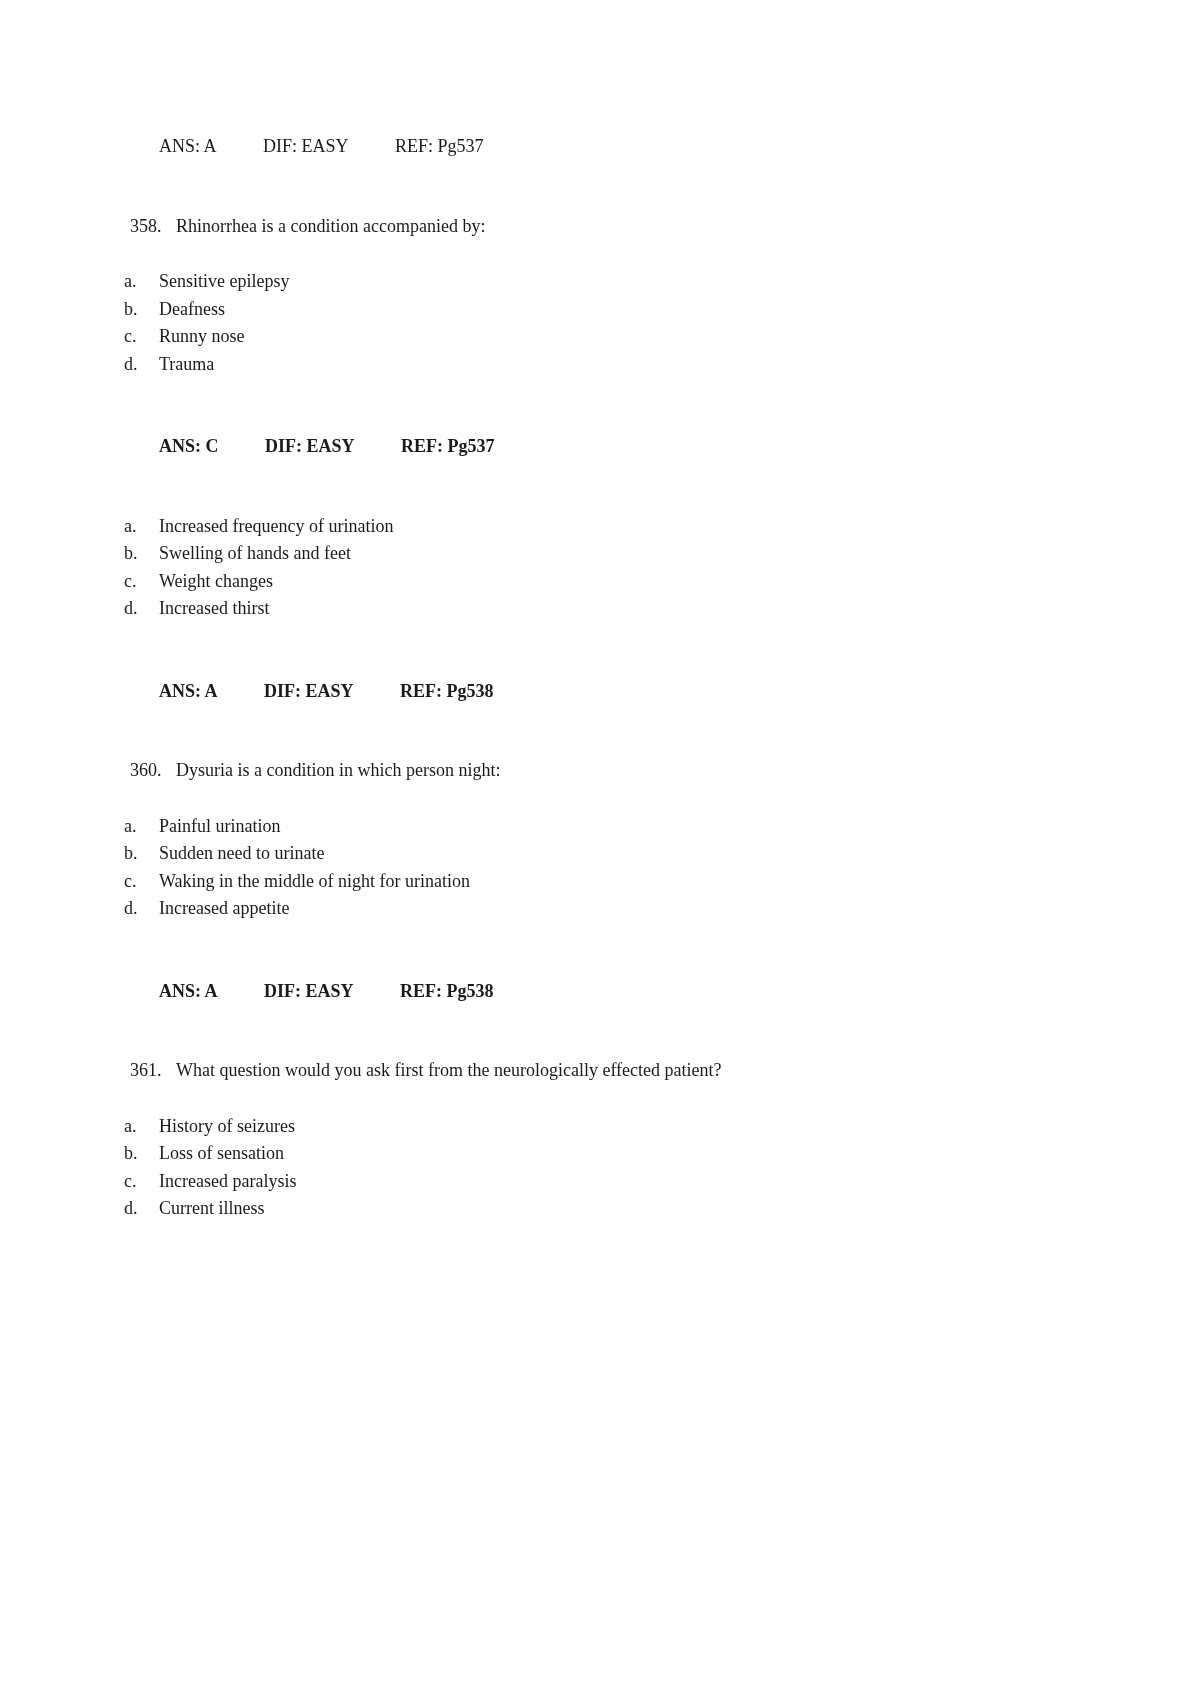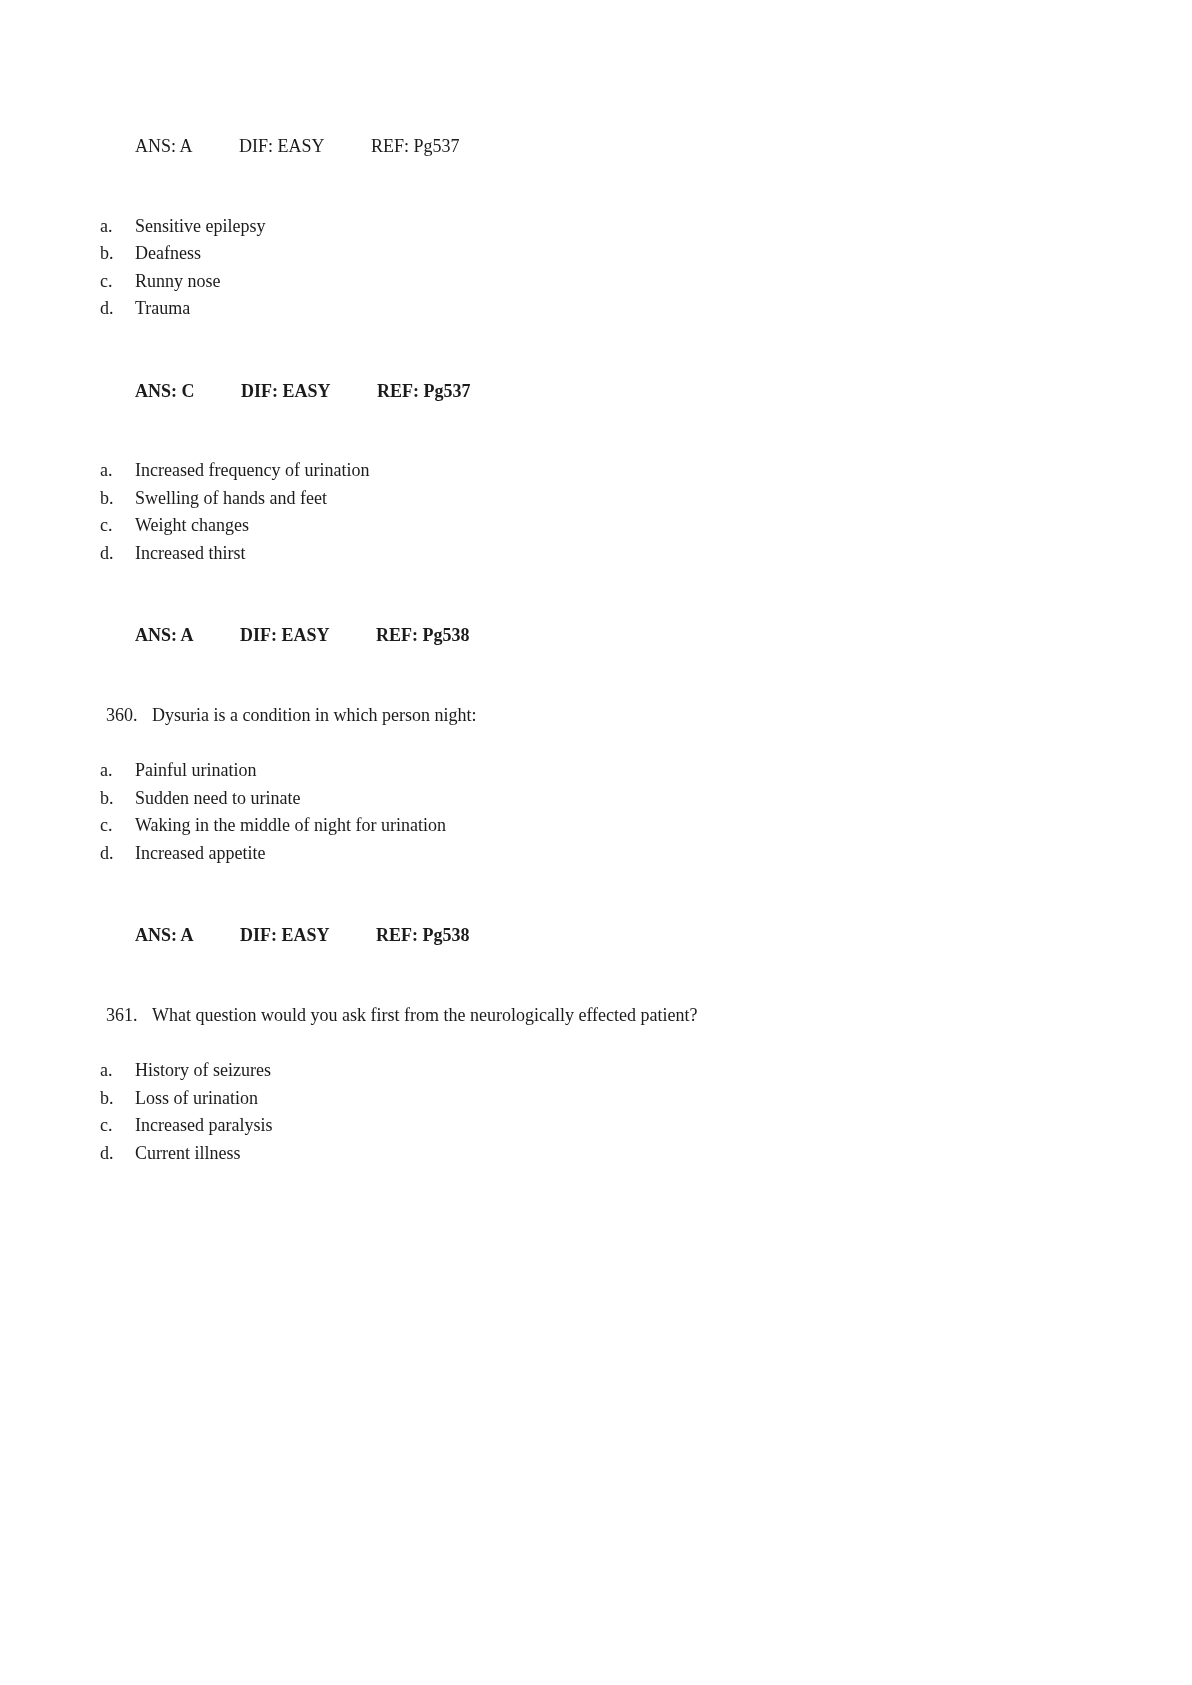--- a/index.html
+++ b/index.html
@@ -12,20 +12,21 @@
     width: 1022px;
     height: 1685px;
     box-sizing: border-box;
     background: #ffffff;
     color: #1b1b1b;
     font-family: "Liberation Serif", "DejaVu Serif", serif;
     font-size: 18px;
     line-height: 27.5px;
     padding: 133px 100px 0 100px;
     overflow: hidden;
+    margin-left: 24px;
   }
   .answer-line {
     margin-left: 35px;
     white-space: nowrap;
   }
   .answer-line .part {
     display: inline-block;
   }
   .answer-line .part + .part {
     margin-left: 42px;
@@ -65,20 +66,24 @@
 
 <div class="page">
 
   <div class="answer-line">
     <span class="part">ANS: A</span>
     <span class="part">DIF: EASY</span>
     <span class="part">REF: Pg537</span>
   </div>
 
   <div class="question">
+    <div class="q-line">
+      <span class="q-num">358.</span>
+      <span class="q-text">Rhinorrhea is a condition accompanied by:</span>
+    </div>
     <div class="options">
       <div class="opt">
         <span class="opt-letter">a.</span>
         <span class="opt-text">Sensitive epilepsy</span>
       </div>
       <div class="opt">
         <span class="opt-letter">b.</span>
         <span class="opt-text">Deafness</span>
       </div>
       <div class="opt">
@@ -158,21 +163,21 @@
       <span class="q-num">361.</span>
       <span class="q-text">What question would you ask first from the neurologically effected patient?</span>
     </div>
     <div class="options">
       <div class="opt">
         <span class="opt-letter">a.</span>
         <span class="opt-text">History of seizures</span>
       </div>
       <div class="opt">
         <span class="opt-letter">b.</span>
-        <span class="opt-text">Loss of urination</span>
+        <span class="opt-text">Loss of sensation</span>
       </div>
       <div class="opt">
         <span class="opt-letter">c.</span>
         <span class="opt-text">Increased paralysis</span>
       </div>
       <div class="opt">
         <span class="opt-letter">d.</span>
         <span class="opt-text">Current illness</span>
       </div>
     </div>

